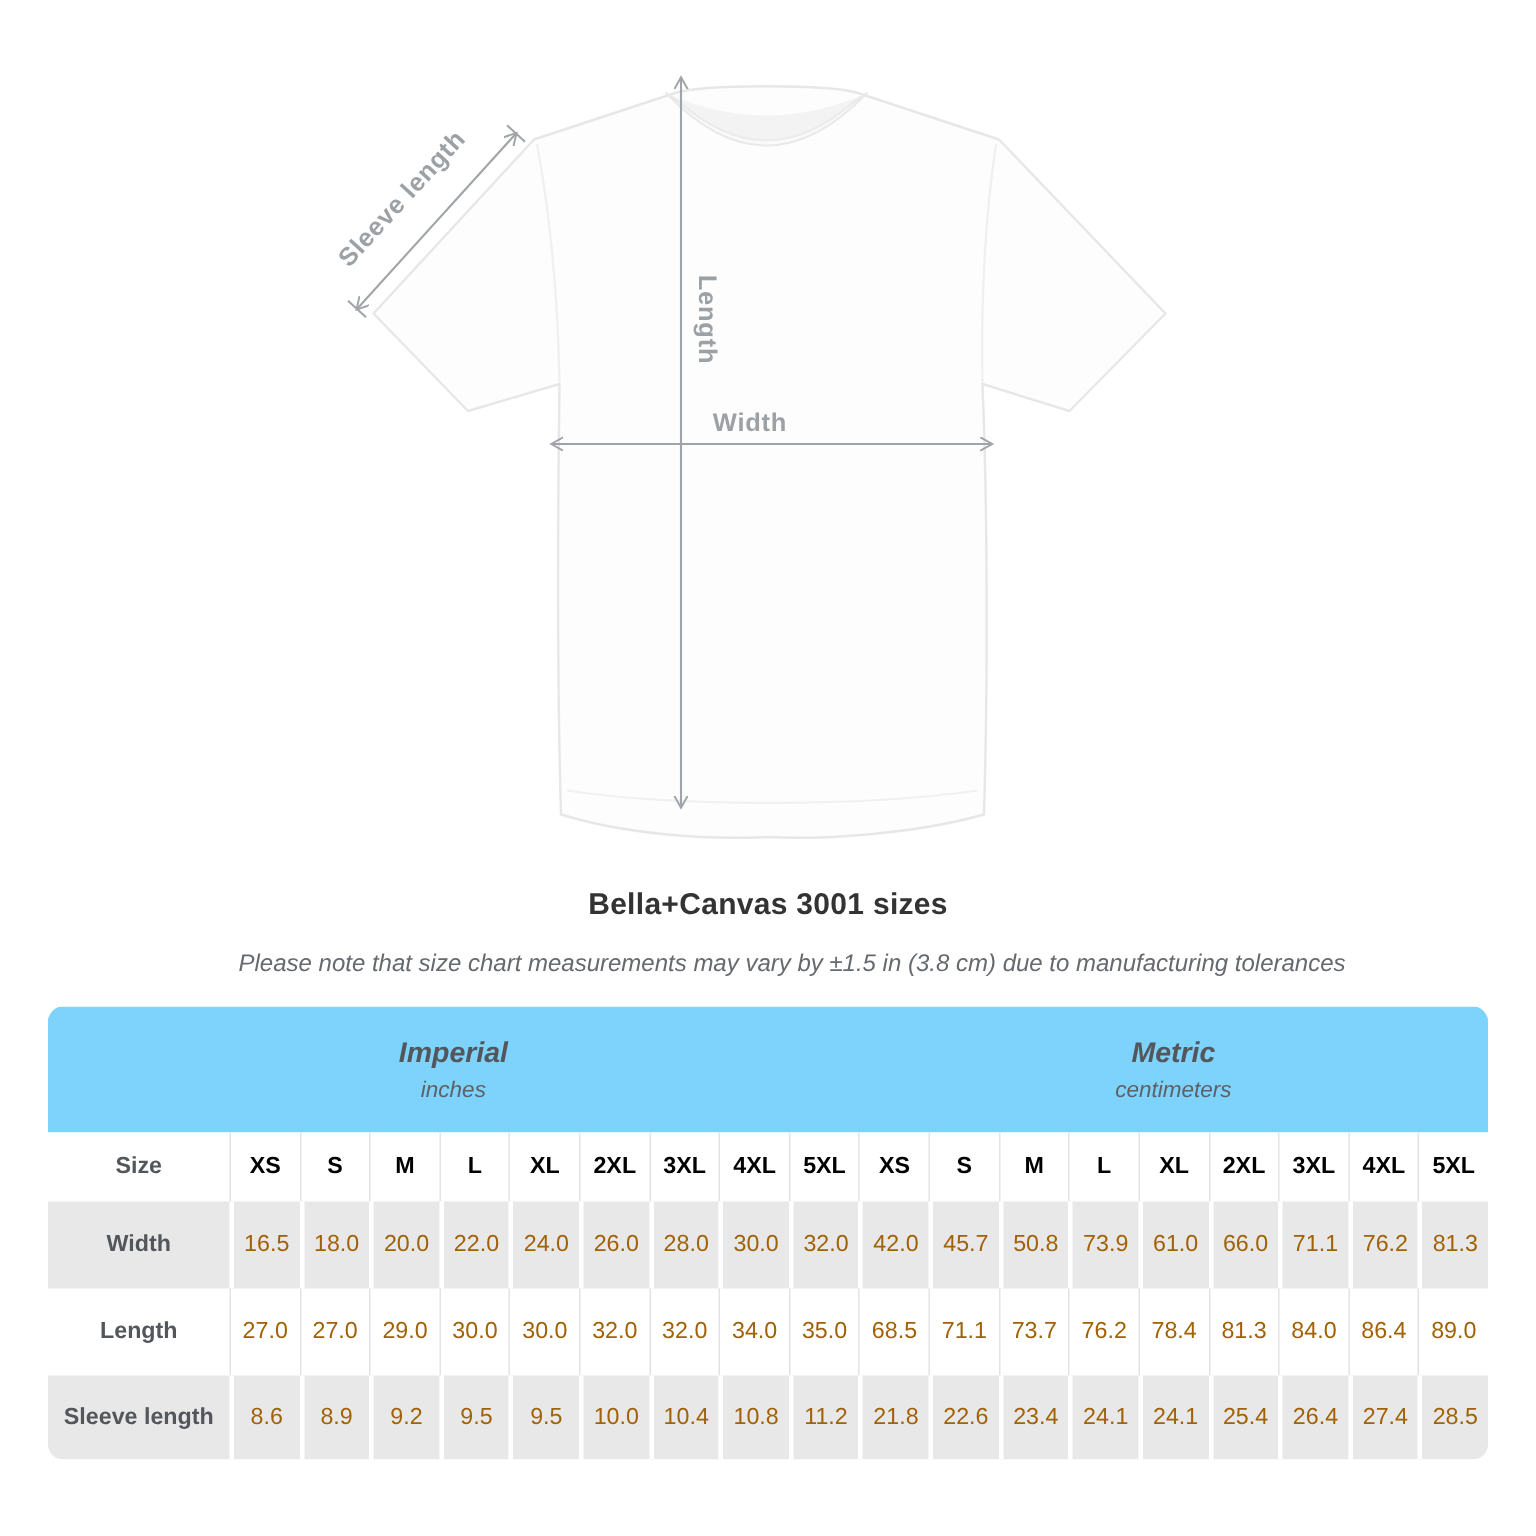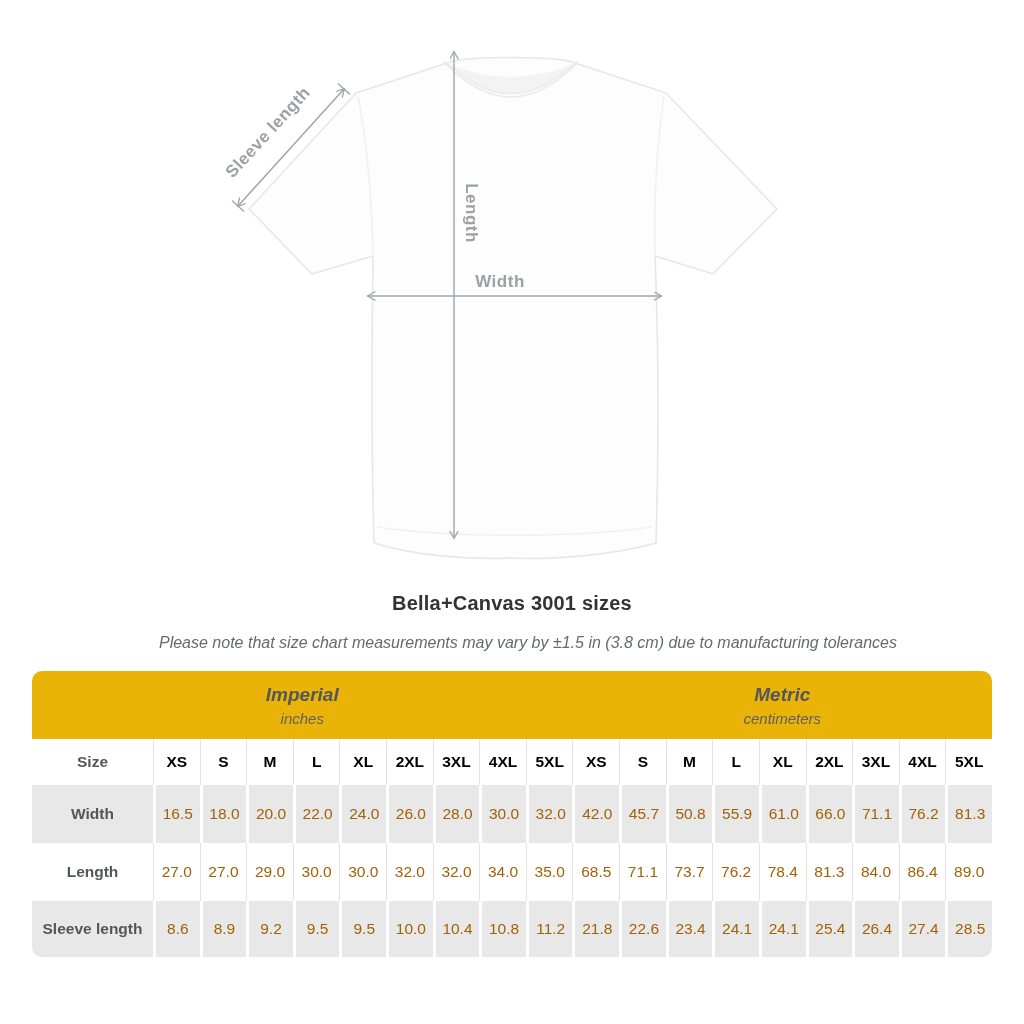--- a/index.html
+++ b/index.html
@@ -50,22 +50,22 @@
     top: 671px;
     left: 32px;
     width: 960px;
     border-radius: 10px;
     overflow: hidden;
     background: #ffffff;
   }
   .group-row {
     display: grid;
     grid-template-columns: 121px repeat(18, 1fr);
-    background: #eab308;
-    height: 68px;
+    background: #7dd3fc;
+    height: 84px;
   }
   .group {
     display: flex;
     flex-direction: column;
     justify-content: center;
     align-items: center;
     gap: 4px;
   }
   .group-imperial { grid-column: 1 / 11; }
   .group-metric   { grid-column: 11 / 20; }
@@ -215,21 +215,21 @@
           <div class="cell value-cell">20.0</div>
           <div class="cell value-cell">22.0</div>
           <div class="cell value-cell">24.0</div>
           <div class="cell value-cell">26.0</div>
           <div class="cell value-cell">28.0</div>
           <div class="cell value-cell">30.0</div>
           <div class="cell value-cell">32.0</div>
           <div class="cell value-cell">42.0</div>
           <div class="cell value-cell">45.7</div>
           <div class="cell value-cell">50.8</div>
-          <div class="cell value-cell">55.9</div>
+          <div class="cell value-cell">73.9</div>
           <div class="cell value-cell">61.0</div>
           <div class="cell value-cell">66.0</div>
           <div class="cell value-cell">71.1</div>
           <div class="cell value-cell">76.2</div>
           <div class="cell value-cell">81.3</div>
         </div>
         <div class="trow light" style="height: 58px;">
           <div class="cell label-cell">Length</div>
           <div class="cell value-cell">27.0</div>
           <div class="cell value-cell">27.0</div>

